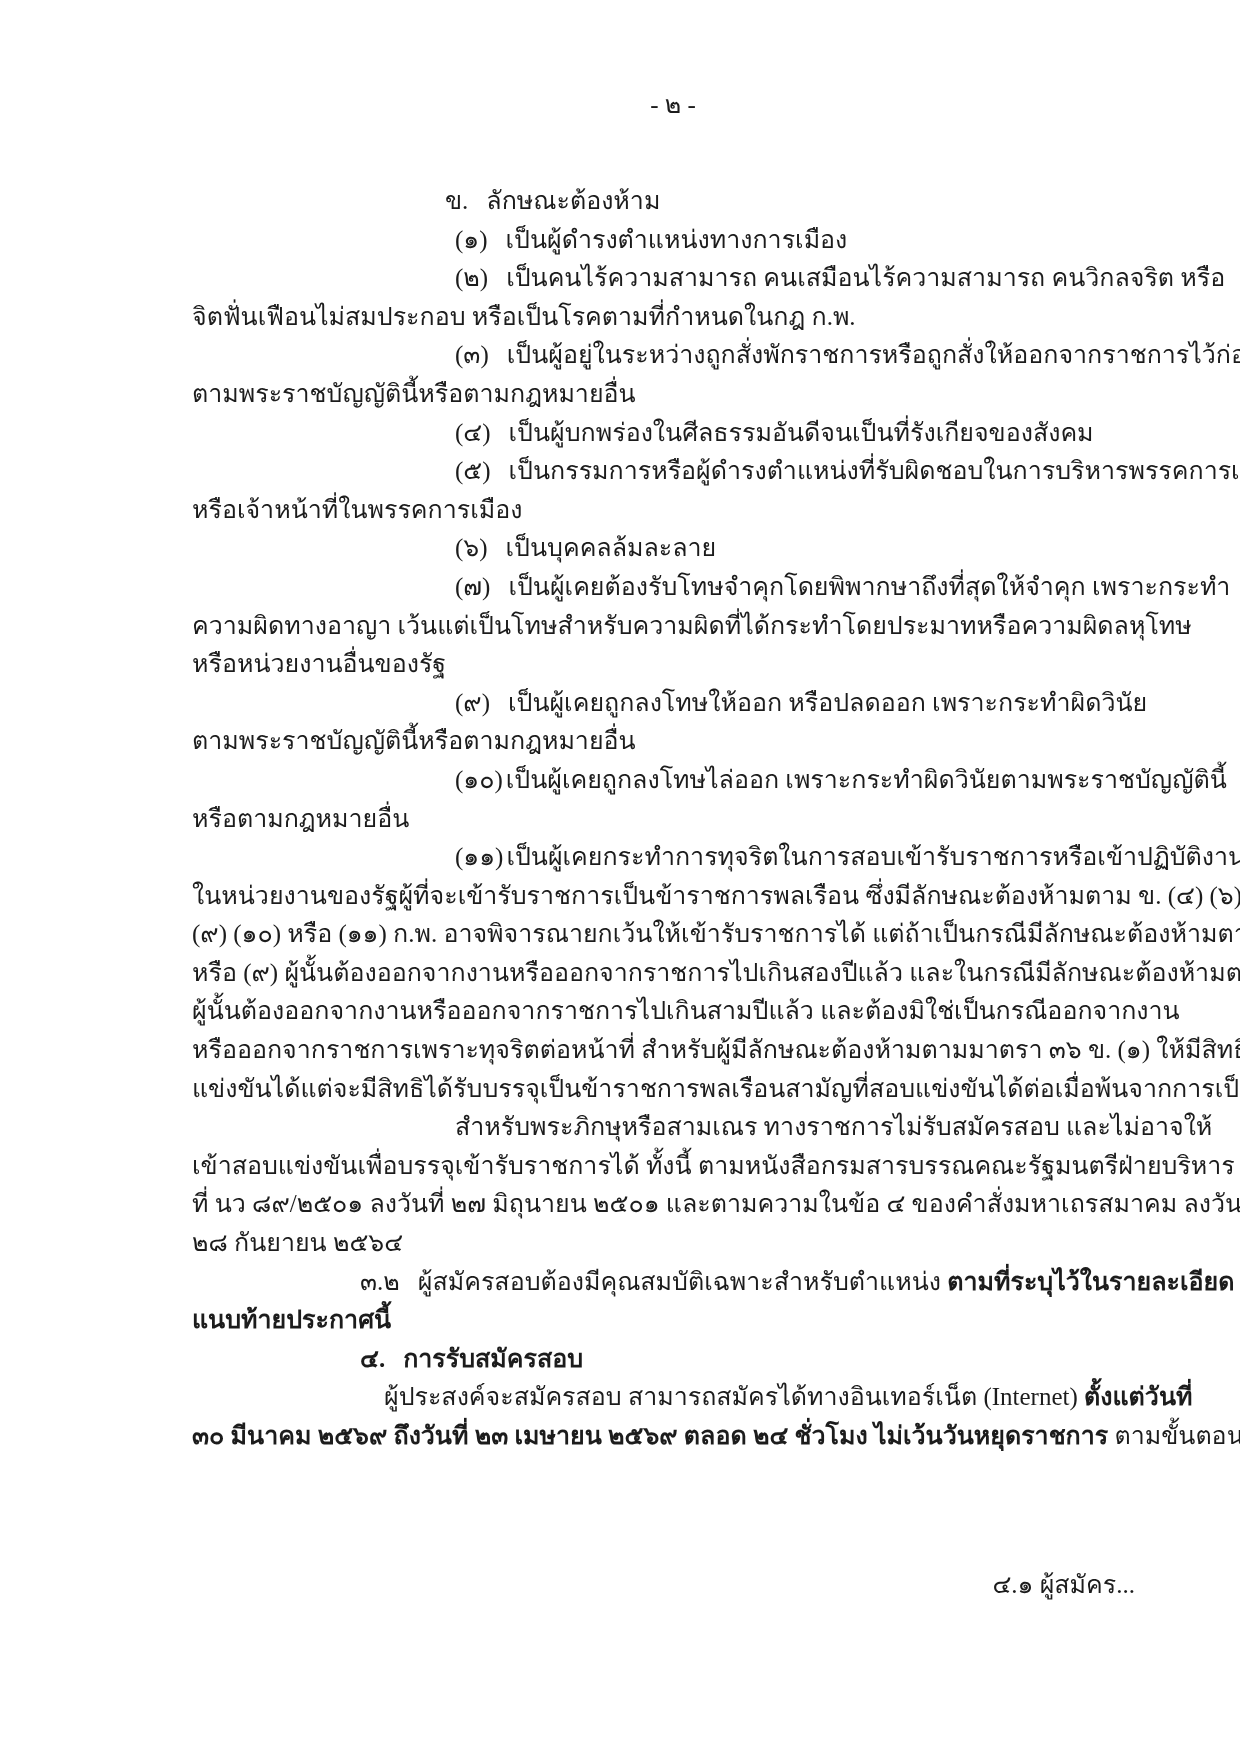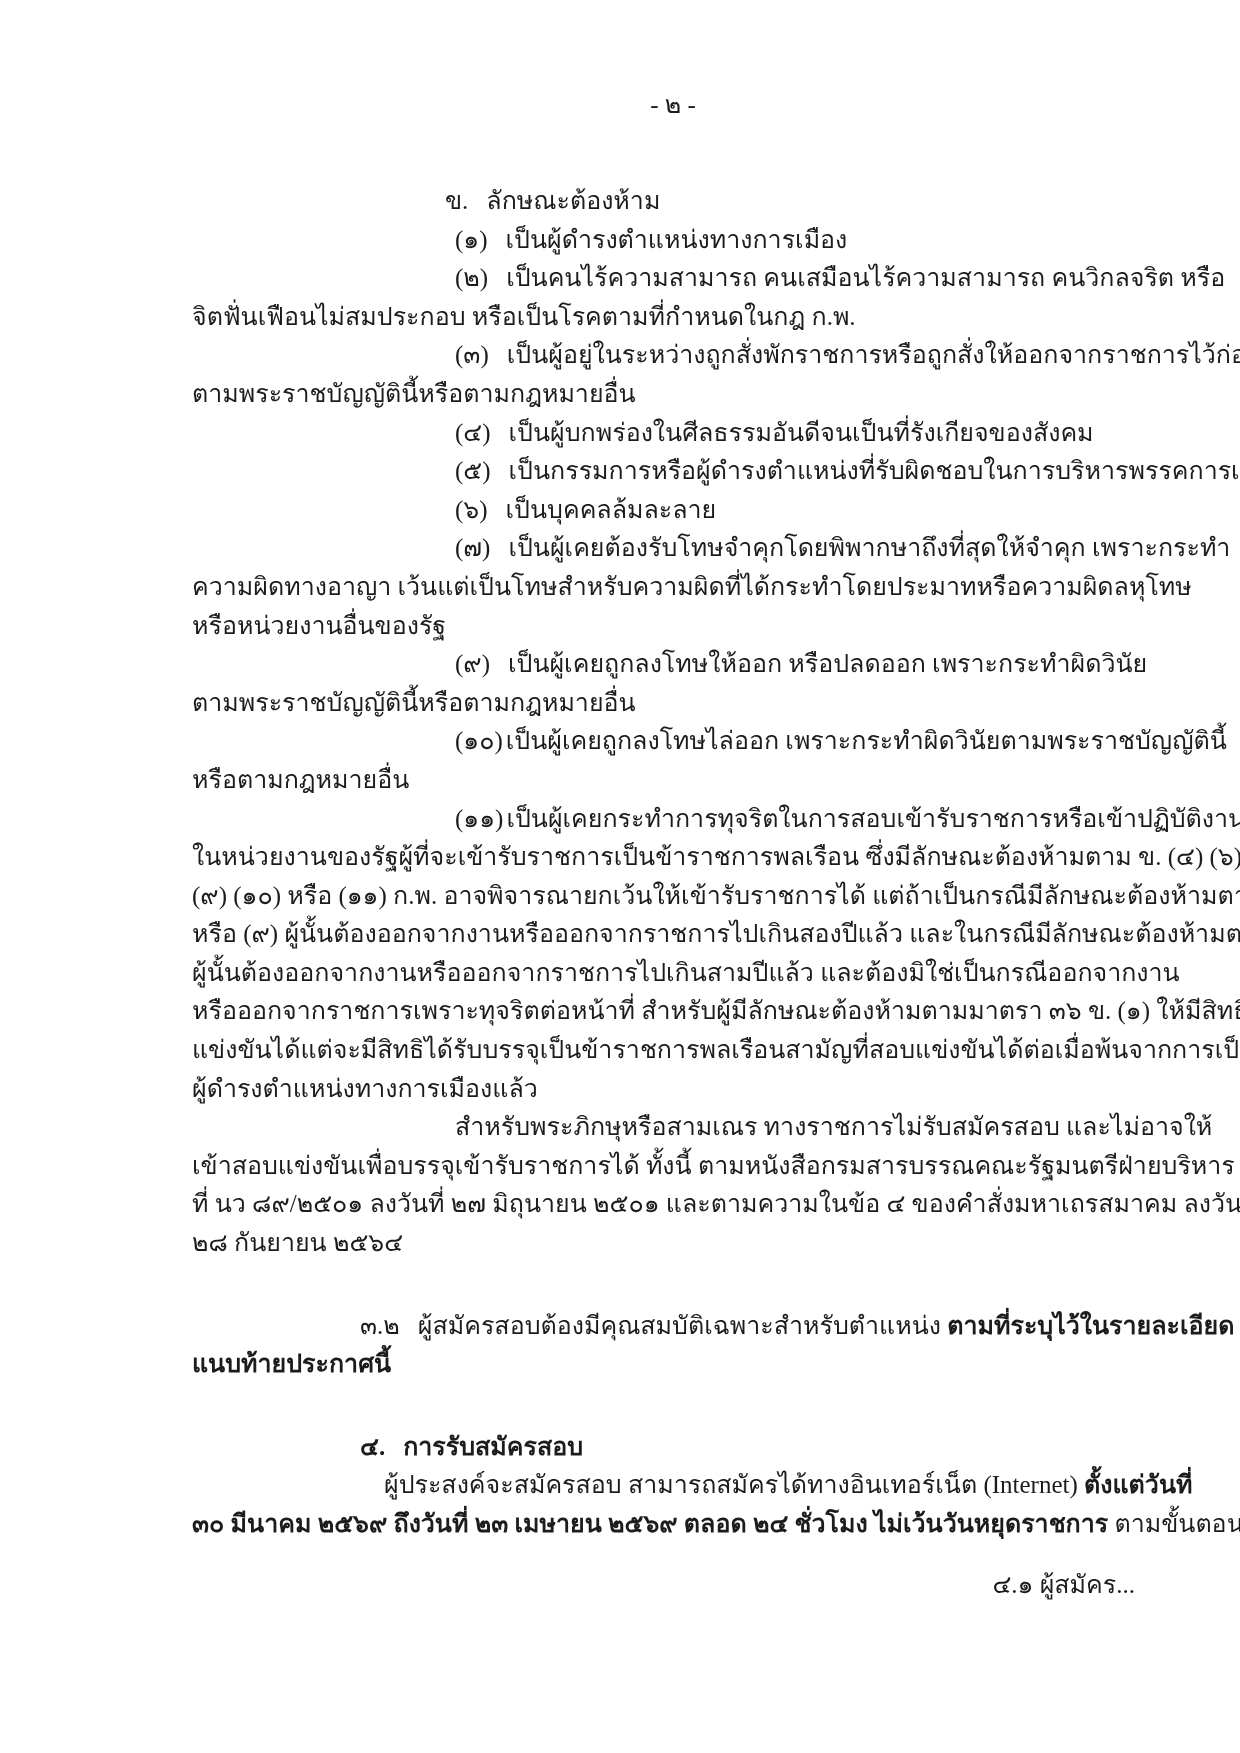--- a/index.html
+++ b/index.html
@@ -17,21 +17,21 @@
   }
   .doc-body{
     position:absolute;top:142px;left:192px;width:950px;
   }
   .ln{
     height:38.6px;line-height:38.6px;
     font-size:25px;white-space:nowrap;
   }
   .ind-head{padding-left:253px;margin-top:40px;}
   .ind-item{padding-left:263px;}
-  .ind-sub{padding-left:168px;margin-top:44px;}
+  .ind-sub{padding-left:168px;}
   .ind-para{padding-left:192px;}
   .num{margin-right:18px;}
   .num.tight{margin-right:3px;text-align:right;}
   .b{font-weight:700;}
   .footnote{
     position:absolute;top:1568px;right:105px;
     font-size:25px;line-height:34px;white-space:nowrap;
   }
 </style>
 </head>
@@ -49,20 +49,21 @@
 
     <div class="ln ind-item"><span class="num">(๒)</span><span>เป็นคนไร้ความสามารถ คนเสมือนไร้ความสามารถ คนวิกลจริต หรือ</span></div>
     <div class="ln"><span>จิตฟั่นเฟือนไม่สมประกอบ หรือเป็นโรคตามที่กำหนดในกฎ ก.พ.</span></div>
 
     <div class="ln ind-item"><span class="num">(๓)</span><span>เป็นผู้อยู่ในระหว่างถูกสั่งพักราชการหรือถูกสั่งให้ออกจากราชการไว้ก่อน</span></div>
     <div class="ln"><span>ตามพระราชบัญญัตินี้หรือตามกฎหมายอื่น</span></div>
 
     <div class="ln ind-item"><span class="num">(๔)</span><span>เป็นผู้บกพร่องในศีลธรรมอันดีจนเป็นที่รังเกียจของสังคม</span></div>
 
     <div class="ln ind-item"><span class="num">(๕)</span><span>เป็นกรรมการหรือผู้ดำรงตำแหน่งที่รับผิดชอบในการบริหารพรรคการเมือง</span></div>
+    <div class="ln"><span>หรือเจ้าหน้าที่ในพรรคการเมือง</span></div>
 
     <div class="ln ind-item"><span class="num">(๖)</span><span>เป็นบุคคลล้มละลาย</span></div>
 
     <div class="ln ind-item"><span class="num">(๗)</span><span>เป็นผู้เคยต้องรับโทษจำคุกโดยพิพากษาถึงที่สุดให้จำคุก เพราะกระทำ</span></div>
     <div class="ln"><span>ความผิดทางอาญา เว้นแต่เป็นโทษสำหรับความผิดที่ได้กระทำโดยประมาทหรือความผิดลหุโทษ</span></div>
 
     <div class="ln"><span>หรือหน่วยงานอื่นของรัฐ</span></div>
 
     <div class="ln ind-item"><span class="num">(๙)</span><span>เป็นผู้เคยถูกลงโทษให้ออก หรือปลดออก เพราะกระทำผิดวินัย</span></div>
     <div class="ln"><span>ตามพระราชบัญญัตินี้หรือตามกฎหมายอื่น</span></div>
@@ -70,21 +71,20 @@
     <div class="ln ind-item"><span class="num tight">(๑๐)</span><span>เป็นผู้เคยถูกลงโทษไล่ออก เพราะกระทำผิดวินัยตามพระราชบัญญัตินี้</span></div>
     <div class="ln"><span>หรือตามกฎหมายอื่น</span></div>
 
     <div class="ln ind-item"><span class="num tight">(๑๑)</span><span>เป็นผู้เคยกระทำการทุจริตในการสอบเข้ารับราชการหรือเข้าปฏิบัติงาน</span></div>
     <div class="ln"><span>ในหน่วยงานของรัฐผู้ที่จะเข้ารับราชการเป็นข้าราชการพลเรือน ซึ่งมีลักษณะต้องห้ามตาม ข. (๔) (๖) (๗) (๘)</span></div>
     <div class="ln"><span>(๙) (๑๐) หรือ (๑๑) ก.พ. อาจพิจารณายกเว้นให้เข้ารับราชการได้ แต่ถ้าเป็นกรณีมีลักษณะต้องห้ามตาม (๘)</span></div>
     <div class="ln"><span>หรือ (๙) ผู้นั้นต้องออกจากงานหรือออกจากราชการไปเกินสองปีแล้ว และในกรณีมีลักษณะต้องห้ามตาม (๑๐)</span></div>
     <div class="ln"><span>ผู้นั้นต้องออกจากงานหรือออกจากราชการไปเกินสามปีแล้ว และต้องมิใช่เป็นกรณีออกจากงาน</span></div>
     <div class="ln"><span>หรือออกจากราชการเพราะทุจริตต่อหน้าที่ สำหรับผู้มีลักษณะต้องห้ามตามมาตรา ๓๖ ข. (๑) ให้มีสิทธิสมัครสอบ</span></div>
     <div class="ln"><span>แข่งขันได้แต่จะมีสิทธิได้รับบรรจุเป็นข้าราชการพลเรือนสามัญที่สอบแข่งขันได้ต่อเมื่อพ้นจากการเป็น</span></div>
-    <div class="ln"><span>ผู้ดำรงตำแหน่งทางการเมืองแล้ว</span></div>
 
     <div class="ln ind-item"><span>สำหรับพระภิกษุหรือสามเณร ทางราชการไม่รับสมัครสอบ และไม่อาจให้</span></div>
     <div class="ln"><span>เข้าสอบแข่งขันเพื่อบรรจุเข้ารับราชการได้ ทั้งนี้ ตามหนังสือกรมสารบรรณคณะรัฐมนตรีฝ่ายบริหาร</span></div>
     <div class="ln"><span>ที่ นว ๘๙/๒๕๐๑ ลงวันที่ ๒๗ มิถุนายน ๒๕๐๑ และตามความในข้อ ๔ ของคำสั่งมหาเถรสมาคม ลงวันที่</span></div>
     <div class="ln"><span>๒๘ กันยายน ๒๕๖๔</span></div>
 
     <div class="ln ind-sub"><span class="num">๓.๒</span><span>ผู้สมัครสอบต้องมีคุณสมบัติเฉพาะสำหรับตำแหน่ง </span><span class="b">ตามที่ระบุไว้ในรายละเอียด</span></div>
     <div class="ln"><span class="b">แนบท้ายประกาศนี้</span></div>
 
     <div class="ln ind-sub"><span class="num b">๔.</span><span class="b">การรับสมัครสอบ</span></div>

